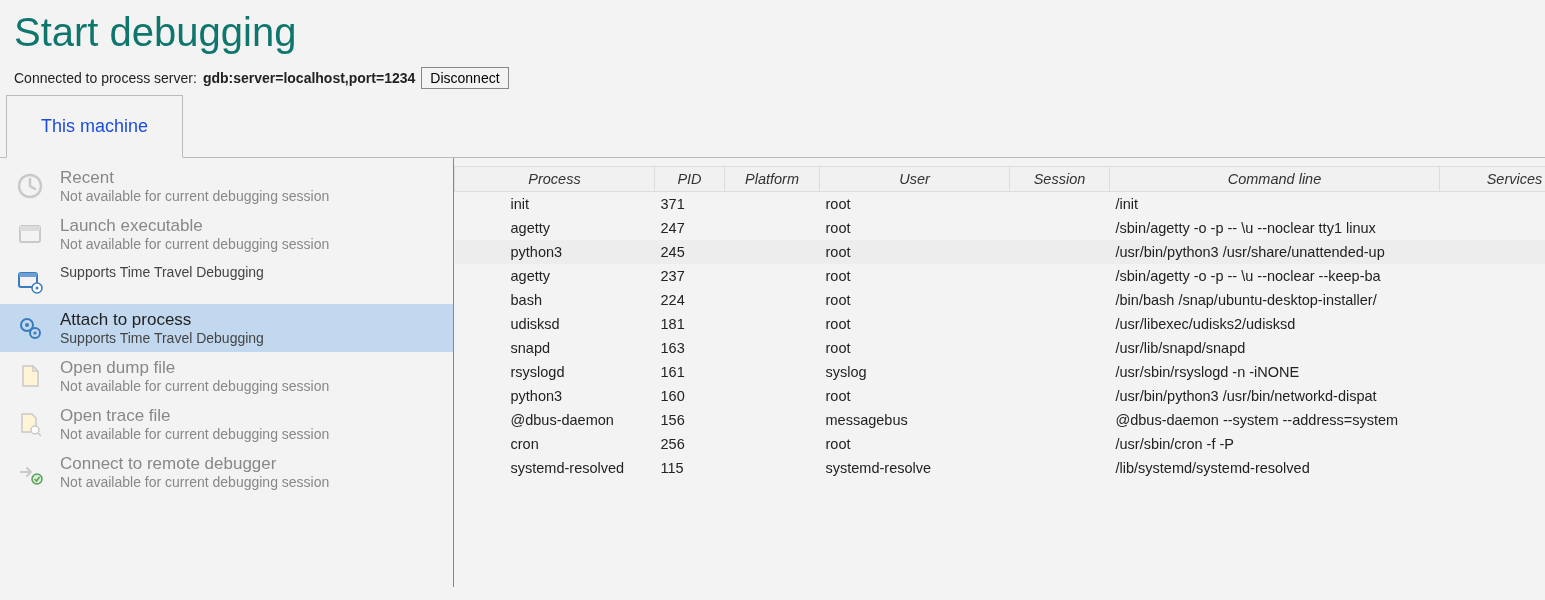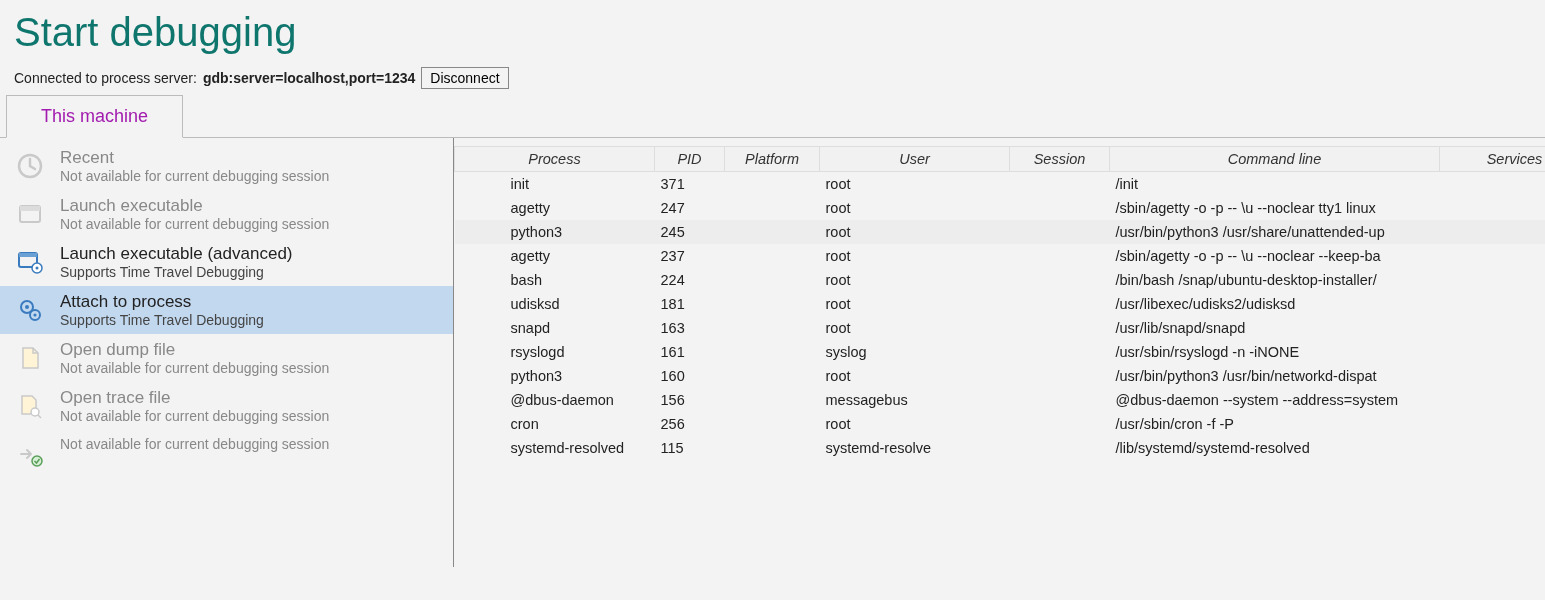--- a/index.html
+++ b/index.html
@@ -31,23 +31,23 @@
     padding: 2px 8px;
     font-size: 14px;
     cursor: pointer;
     font-family: inherit;
   }
   .tabs {
     display: flex;
     margin-left: 6px;
   }
   .tab {
-    padding: 10px 34px;
+    padding: 20px 34px;
     font-size: 18px;
-    color: #a21caf;
+    color: #1d4ed8;
     background: #f3f3f3;
     border: 1px solid transparent;
     cursor: pointer;
     position: relative;
   }
   .tab.active {
     border: 1px solid #bbb;
     border-bottom: 1px solid #f3f3f3;
     font-weight: 400;
     background: #f3f3f3;
@@ -174,21 +174,20 @@
       <div class="side-item enabled">
     <span class="icon">
           <svg width="28" height="28" viewBox="0 0 28 28">
             <rect x="3" y="5" width="18" height="14" rx="2" fill="none" stroke="#3a7bbf" stroke-width="2"></rect>
             <rect x="3" y="5" width="18" height="4" fill="#6aa0d4"></rect>
             <circle cx="21" cy="20" r="5" fill="#fff" stroke="#3a7bbf" stroke-width="1.5"></circle>
             <circle cx="21" cy="20" r="1.5" fill="#3a7bbf"></circle>
           </svg>
         </span>
     <span class="txt">
-      <div class="title">Launch executable (advanced)</div>
       <div class="sub">Supports Time Travel Debugging</div>
     </span>
       </div>
       <div class="side-item enabled selected">
     <span class="icon">
           <svg width="28" height="28" viewBox="0 0 28 28">
             <circle cx="11" cy="11" r="6" fill="none" stroke="#3a7bbf" stroke-width="2"></circle>
             <circle cx="11" cy="11" r="2" fill="#3a7bbf"></circle>
             <circle cx="19" cy="19" r="5" fill="none" stroke="#3a7bbf" stroke-width="2"></circle>
             <circle cx="19" cy="19" r="1.6" fill="#3a7bbf"></circle>
@@ -226,20 +225,21 @@
       </div>
       <div class="side-item">
     <span class="icon">
           <svg width="28" height="28" viewBox="0 0 28 28">
             <path d="M5 14h10m0 0-4-4m4 4-4 4" stroke="#c9c9c9" stroke-width="2" fill="none" stroke-linecap="round"></path>
             <circle cx="21" cy="21" r="5" fill="#d6f0d6" stroke="#5a9e5a" stroke-width="1.5"></circle>
             <path d="M18.5 21l2 2 3-4" stroke="#5a9e5a" stroke-width="1.5" fill="none"></path>
           </svg>
         </span>
     <span class="txt">
+      <div class="title">Connect to remote debugger</div>
       <div class="sub">Not available for current debugging session</div>
     </span>
       </div>
     </div>
   <div class="table-wrap">
     <table>
       <colgroup>
         <col class="c-proc">
           <col class="c-pid">
           <col class="c-plat">

